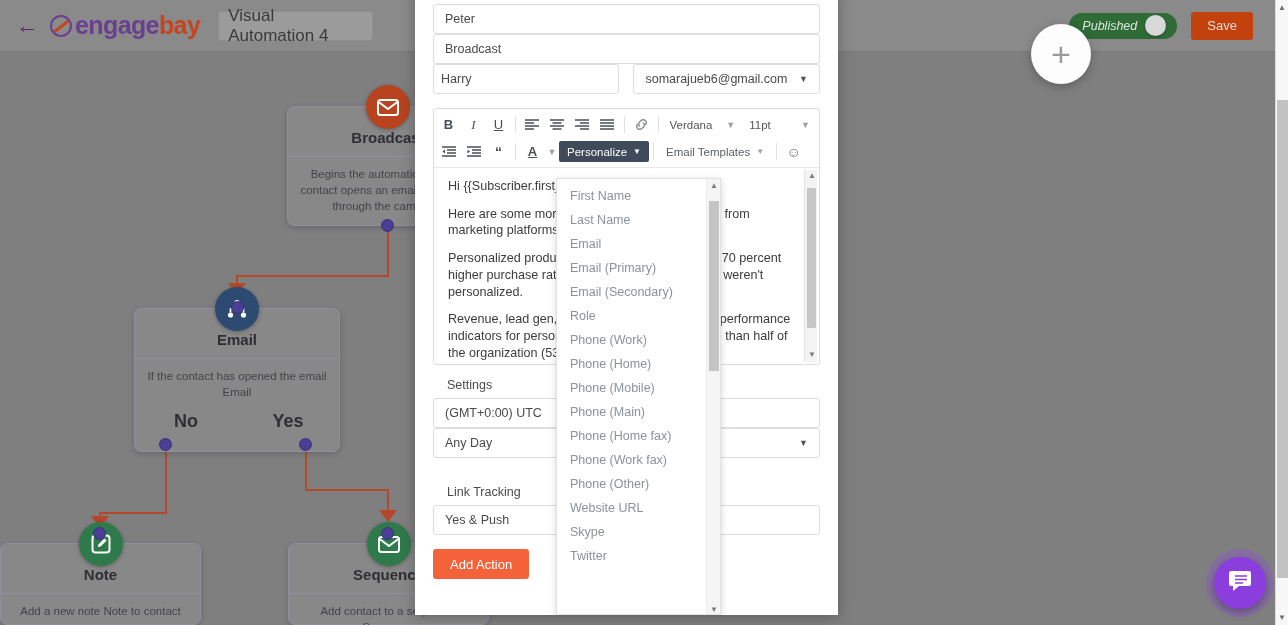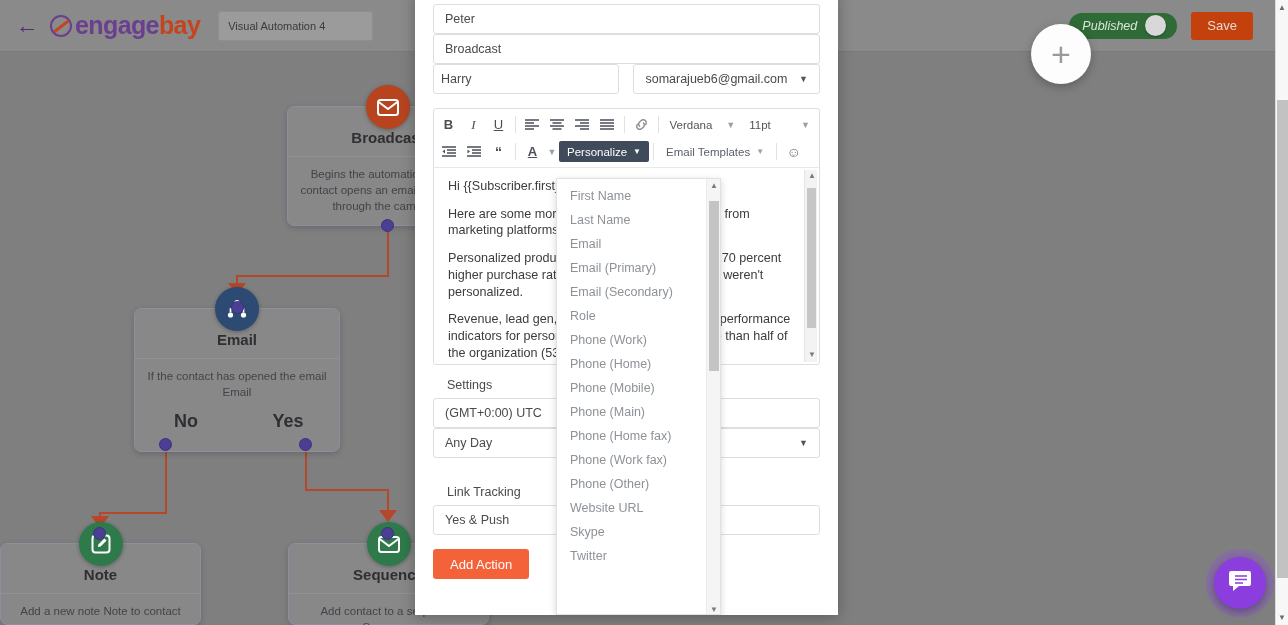--- a/index.html
+++ b/index.html
@@ -32,21 +32,21 @@
   }
   .logo .mark:after{
     content:""; position:absolute; left:-3px; top:8px; width:24px; height:2.5px;
     background:#c4451d; transform:rotate(-38deg);
   }
   .logo .a { color:#6a3f8f; }
   .logo .b { color:#c4451d; }
   .name-input {
     margin-left:18px; width:155px; height:30px; background:#9b9b9b;
     border:1px solid #8f8f8f; border-radius:3px; color:#3a3a3a;
-    font-size:11px; padding:0 9px; display:flex; align-items:center;
+    font-size:17px; padding:0 9px; display:flex; align-items:center;
   }
   .topbar-right { margin-left:auto; display:flex; align-items:center; gap:14px; padding-right:8px;}
   .toggle-pill {
     height:26px; min-width:108px; border-radius:13px; background:#2e6b37;
     display:flex; align-items:center; padding:0 4px 0 13px; position:relative;font-style:italic;
   }
   .toggle-pill span { color:#d9e6da; font-size:12.5px; }
   .toggle-knob {
     width:21px; height:21px; border-radius:50%; background:#d8d8d8;
     margin-left:8px; box-shadow:0 1px 2px rgba(0,0,0,.35);

